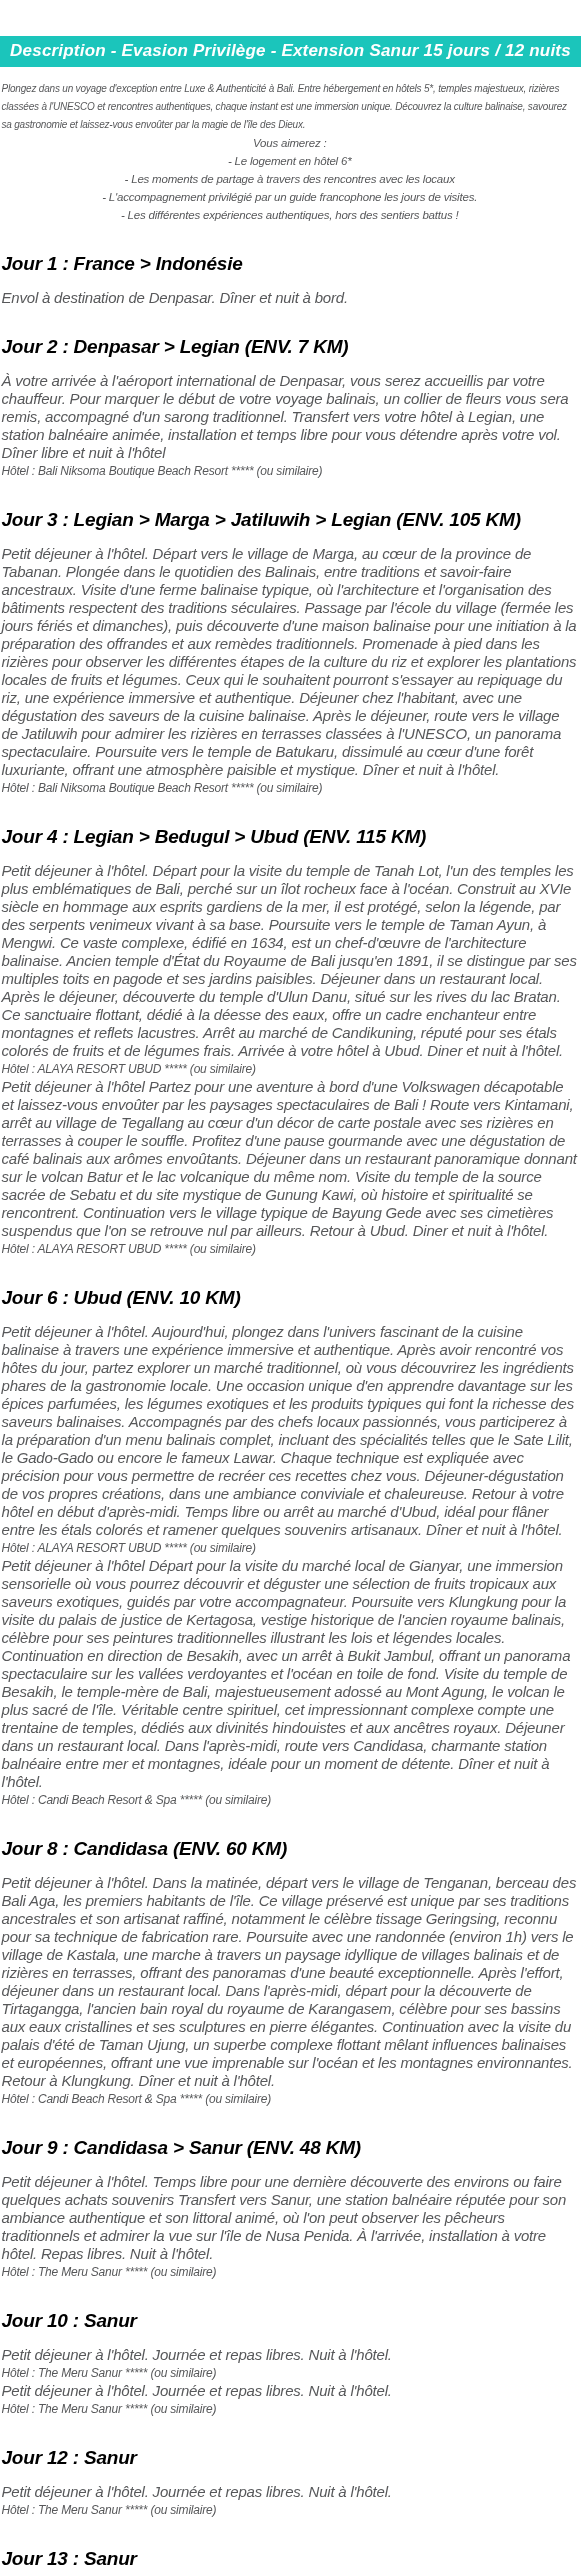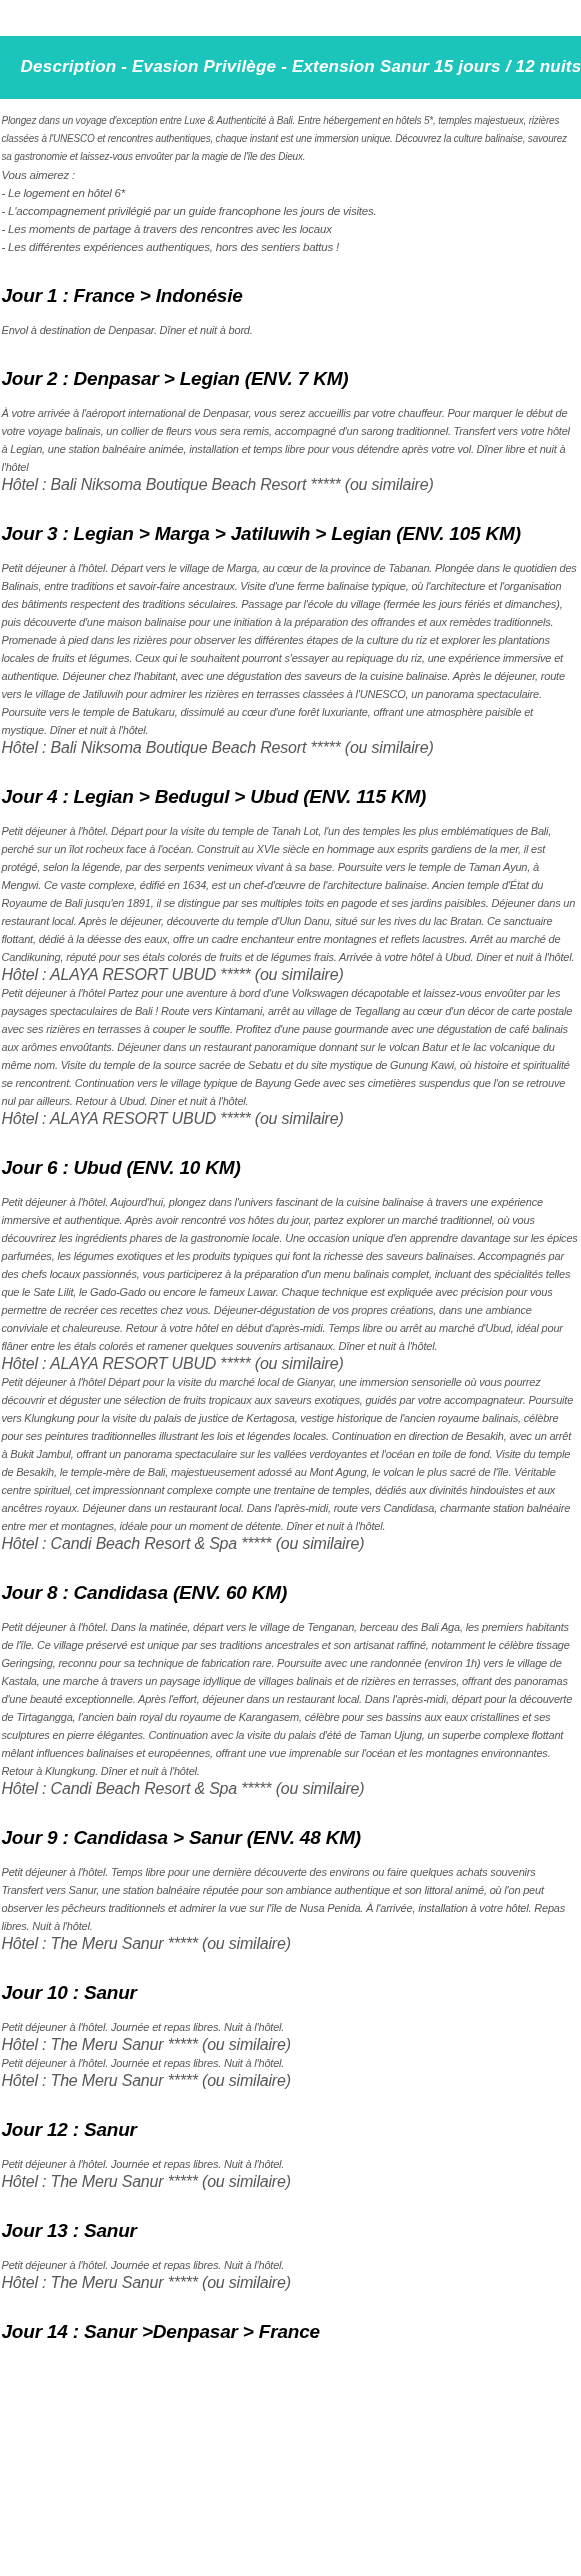--- a/index.html
+++ b/index.html
@@ -16,76 +16,77 @@
     -webkit-font-smoothing: antialiased;
   }
   .title-bar {
     margin-top: 36px;
     background: #1bc5bb;
     color: #ffffff;
     text-align: center;
     padding: 5.4px 4.6px 6.1px 4.6px;
   }
   .title-bar h1 {
-    margin: 16px;
+    margin: 0;
     font-size: 17px;
     font-weight: 700;
     font-style: italic;
     letter-spacing: 0.2px;
     white-space: nowrap;
   }
   .content {
     padding: 0 3.1px 31px 1.5px;
   }
   .intro-paragraph {
     margin: 12.3px 0 0 0;
     font-size: 10px;
     line-height: 18px;
     letter-spacing: -0.2px;
   }
   .intro-line {
     font-size: 11.5px;
     line-height: 18px;
     letter-spacing: -0.2px;
+    text-align: center;
   }
   .day-heading {
     color: #000000;
     font-size: 19px;
     font-weight: 700;
     font-style: italic;
     margin: 29px 0 14px 0;
     letter-spacing: -0.2px;
   }
   .day-body {
     margin: 0;
-    font-size: 11px;
+    font-size: 15px;
     line-height: 18px;
     letter-spacing: -0.2px;
   }
   .hotel-line {
-    font-size: 16px;
+    font-size: 12px;
     line-height: 18px;
     letter-spacing: -0.2px;
   }
 </style>
 </head>
 <body>
 
 <header class="title-bar">
   <h1>Description - Evasion Privilège - Extension Sanur 15 jours / 12 nuits</h1>
 </header>
 
 <main class="content">
 
   <section>
     <p class="intro-paragraph">Plongez dans un voyage d'exception entre Luxe &amp; Authenticité à Bali. Entre hébergement en hôtels 5*, temples majestueux, rizières classées à l'UNESCO et rencontres authentiques, chaque instant est une immersion unique. Découvrez la culture balinaise, savourez sa gastronomie et laissez-vous envoûter par la magie de l'île des Dieux.</p>
     <div class="intro-line">Vous aimerez :</div>
     <div class="intro-line">- Le logement en hôtel 6*</div>
+    <div class="intro-line">- Les moments de partage à travers des rencontres avec les locaux</div>
     <div class="intro-line">- L'accompagnement privilégié par un guide francophone les jours de visites.</div>
-    <div class="intro-line">- Les moments de partage à travers des rencontres avec les locaux</div>
     <div class="intro-line">- Les différentes expériences authentiques, hors des sentiers battus !</div>
   </section>
 
   <section class="day">
     <h2 class="day-heading">Jour 1 : France &gt; Indonésie</h2>
     <p class="day-body">Envol à destination de Denpasar. Dîner et nuit à bord.</p>
   </section>
 
   <section class="day">
     <h2 class="day-heading">Jour 2 : Denpasar &gt; Legian (ENV. 7 KM)</h2>

